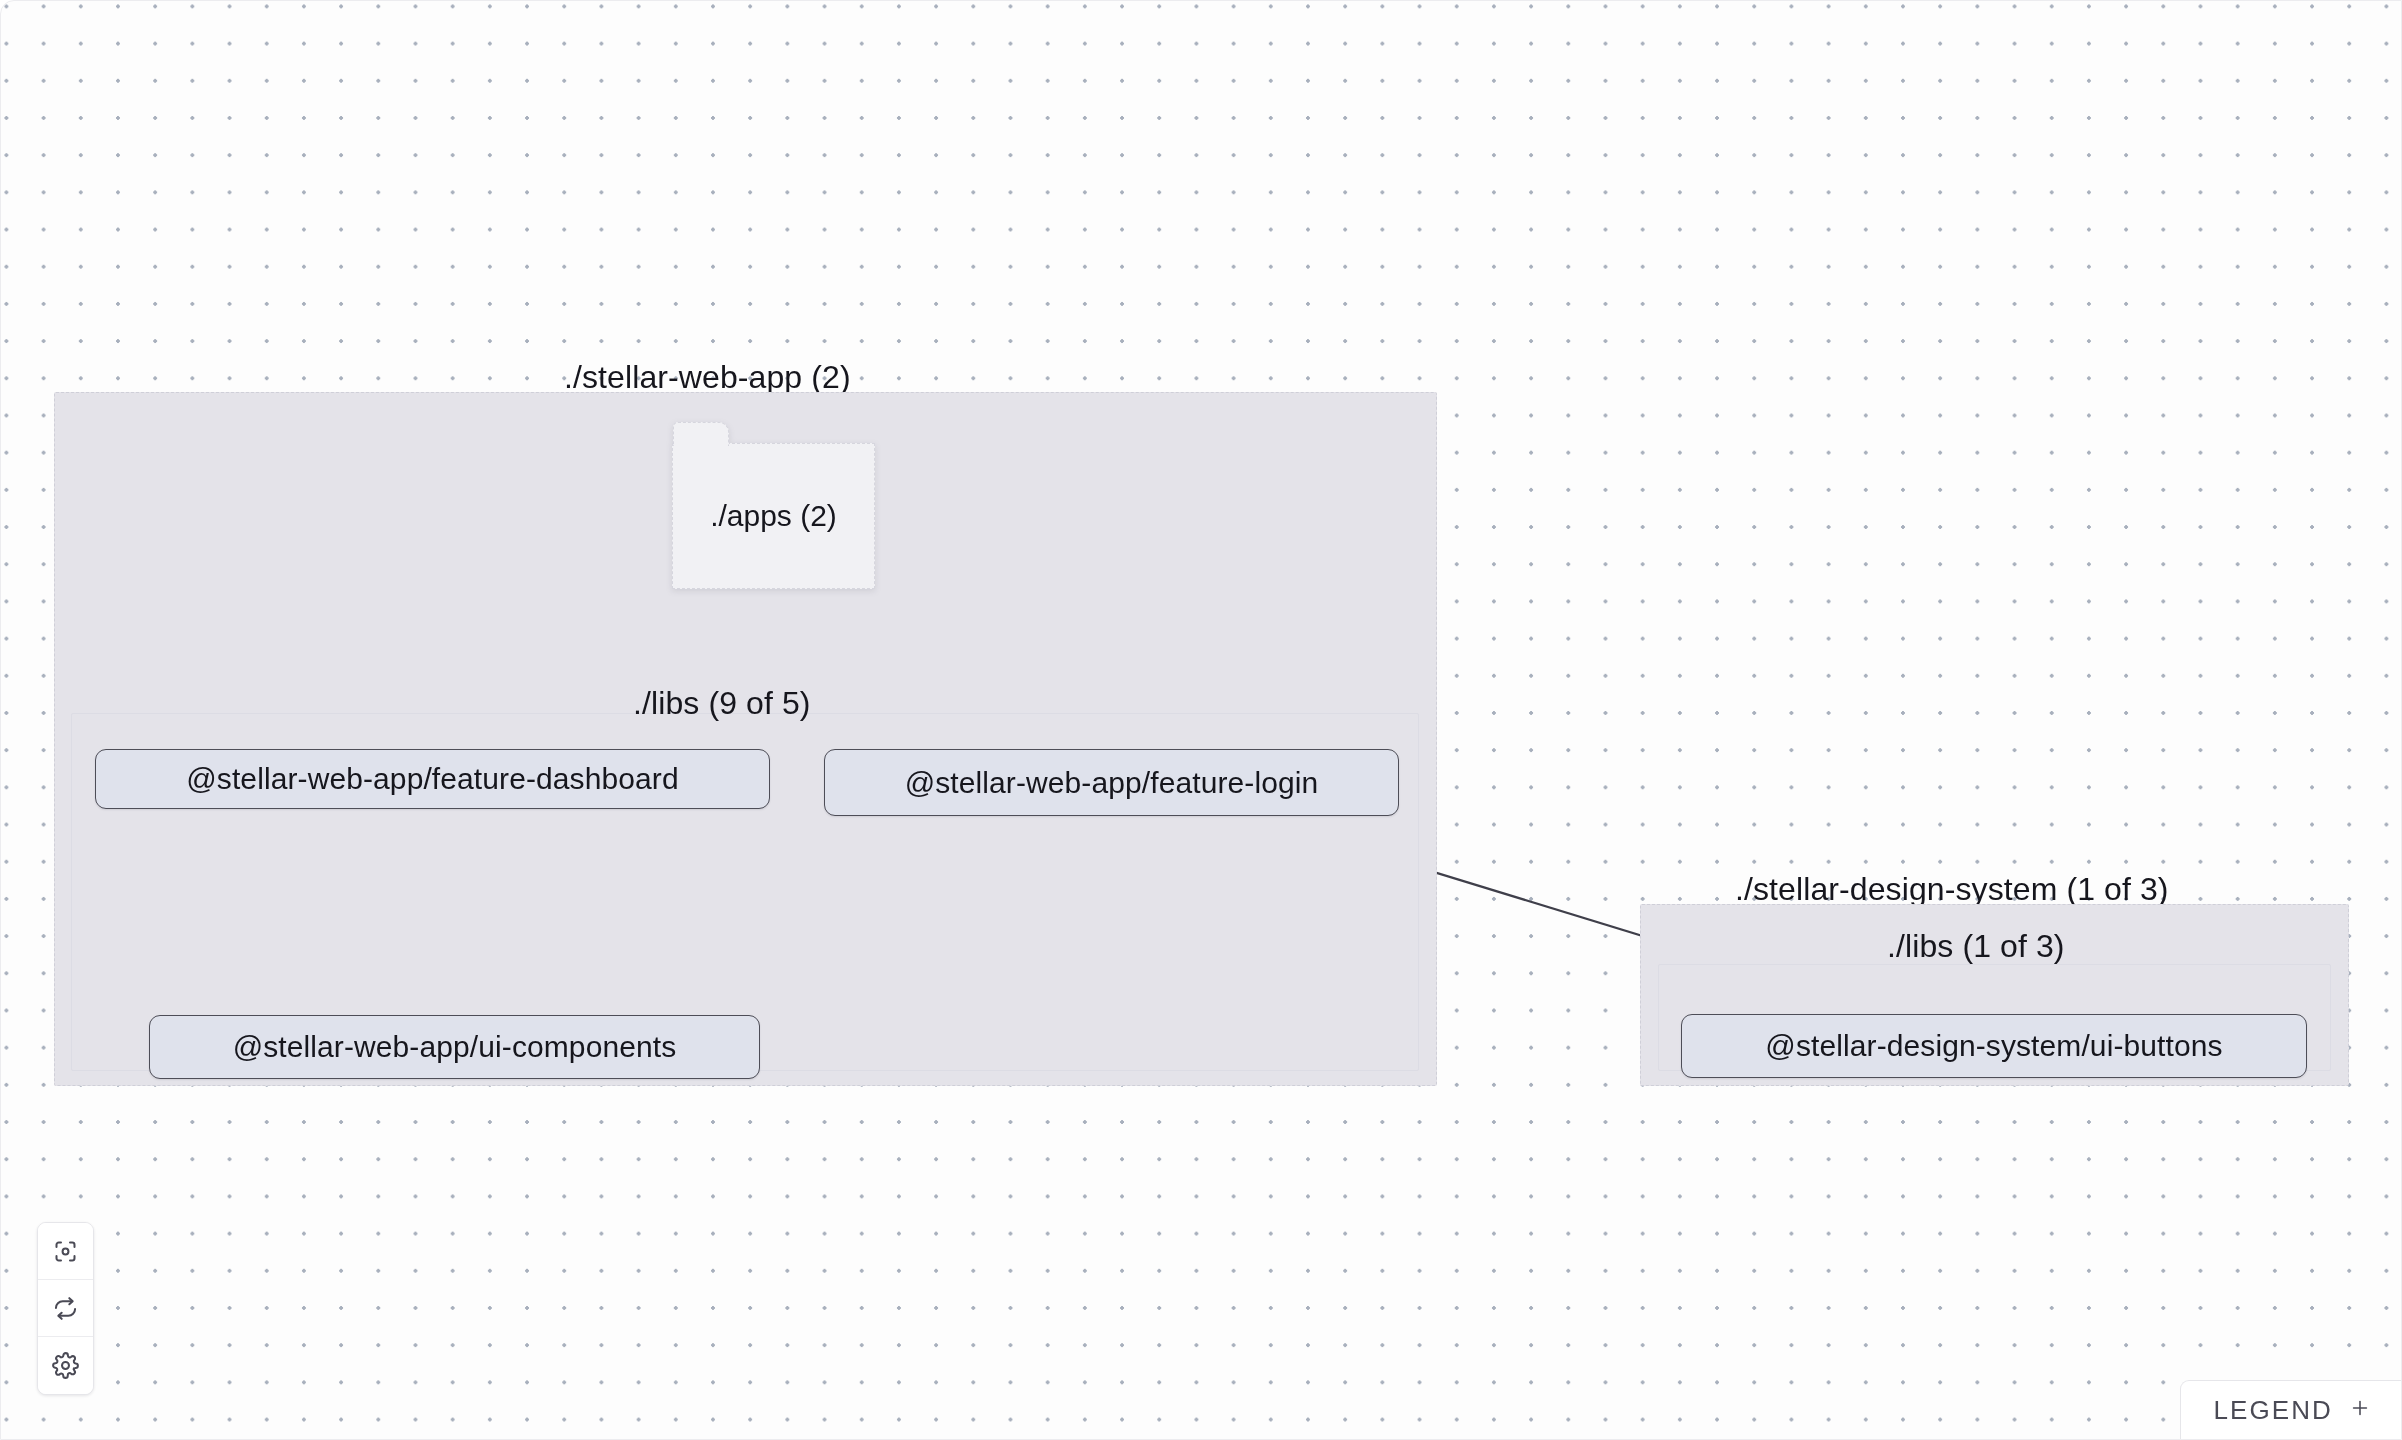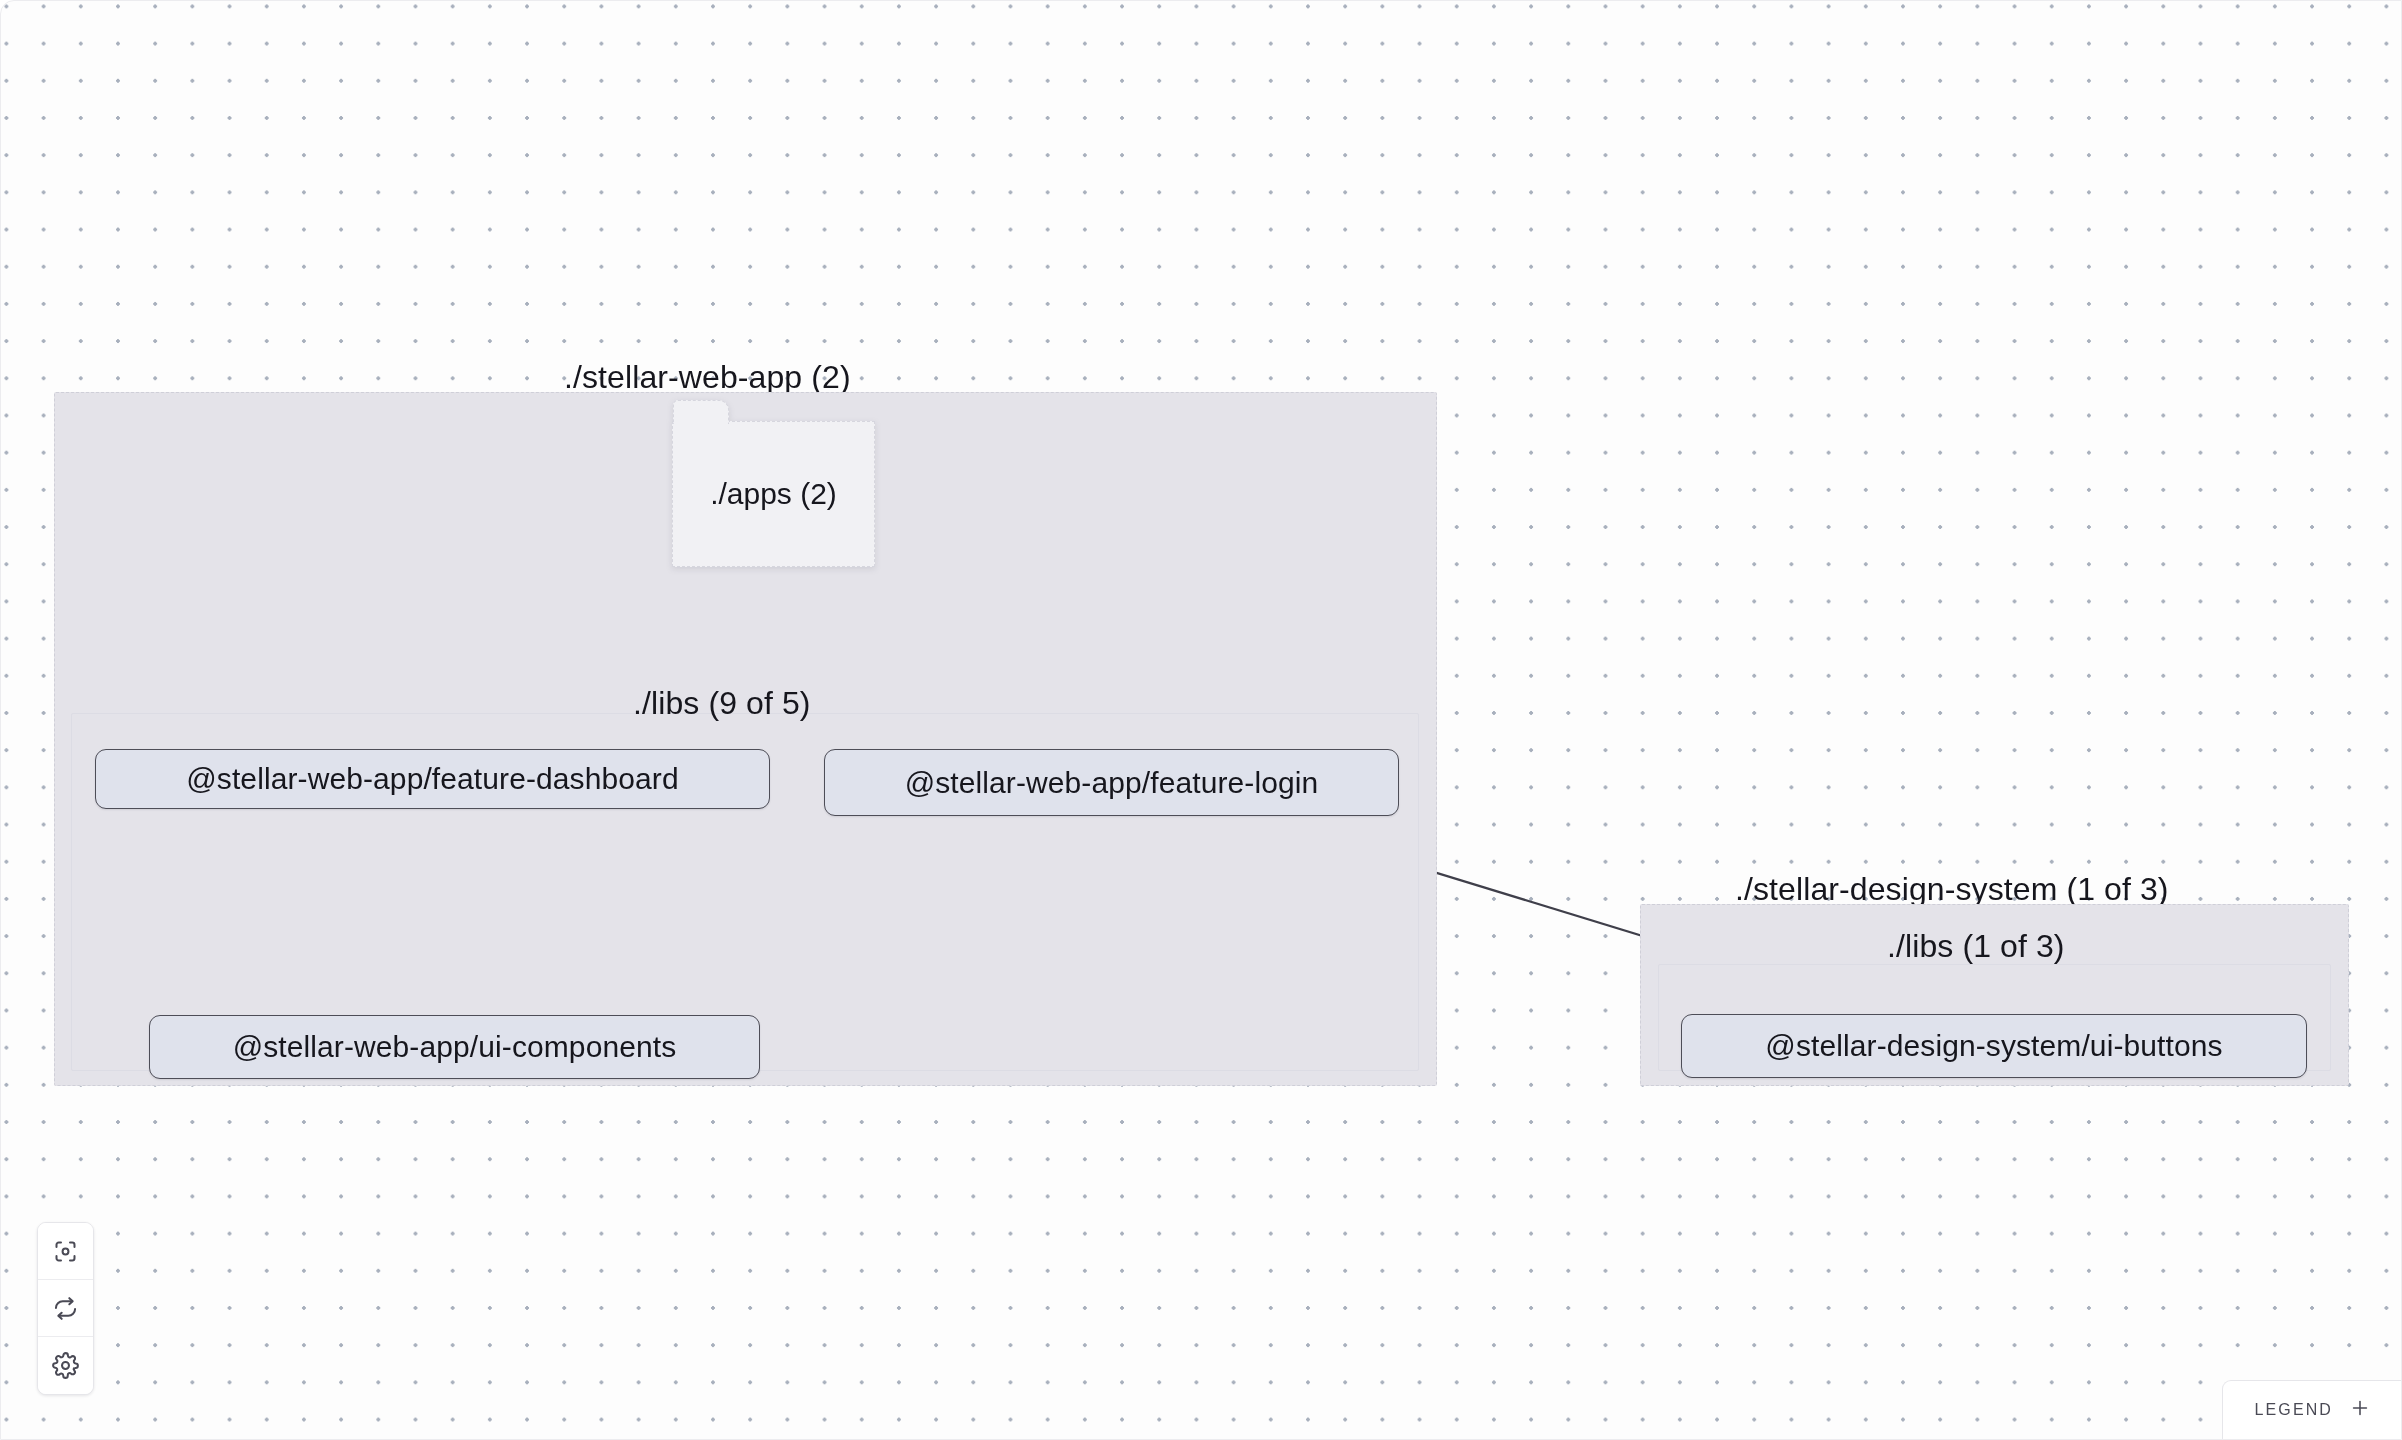--- a/index.html
+++ b/index.html
@@ -147,21 +147,21 @@
     align-items: center;
     gap: 16px;
     background: #ffffff;
     border: 1px solid #e6e6ea;
     border-right: none;
     border-bottom: none;
     border-radius: 9px 0 0 0;
     cursor: pointer;
   }
   #legend-button .legend-text {
-    font-size: 16px;
+    font-size: 26px;
     letter-spacing: 2.1px;
     color: #4a4a55;
   }
 </style>
 </head>
 <body>
 
 <div id="graph-canvas">
 
   <svg id="edge-layer" viewBox="0 0 2402 1440" xmlns="http://www.w3.org/2000/svg">
@@ -186,21 +186,21 @@
   </svg>
 
   <div class="cluster-label" style="left: 563px; top: 360px;">./stellar-web-app (2)</div>
 
   <div class="cluster" style="left: 53px; top: 391px; width: 1383px; height: 694px;"></div>
 
   <div class="subcluster" style="left: 70px; top: 712px; width: 1348px; height: 358px;"></div>
 
   <div class="cluster-label" style="left: 632px; top: 686px;">./libs (9 of 5)</div>
 
-  <div class="folder-node" style="left: 671px; top: 420px; width: 203px; height: 146px;">
+  <div class="folder-node" style="left: 671px; top: 442px; width: 203px; height: 146px;">
     <div class="folder-tab"></div>
     <div class="folder-body">
       <span class="folder-label">./apps (2)</span>
     </div>
   </div>
 
   <div class="node" style="left: 94px; top: 748px; width: 675px; height: 60px;">
     <span class="node-label">@stellar-web-app/feature-dashboard</span>
   </div>
 

